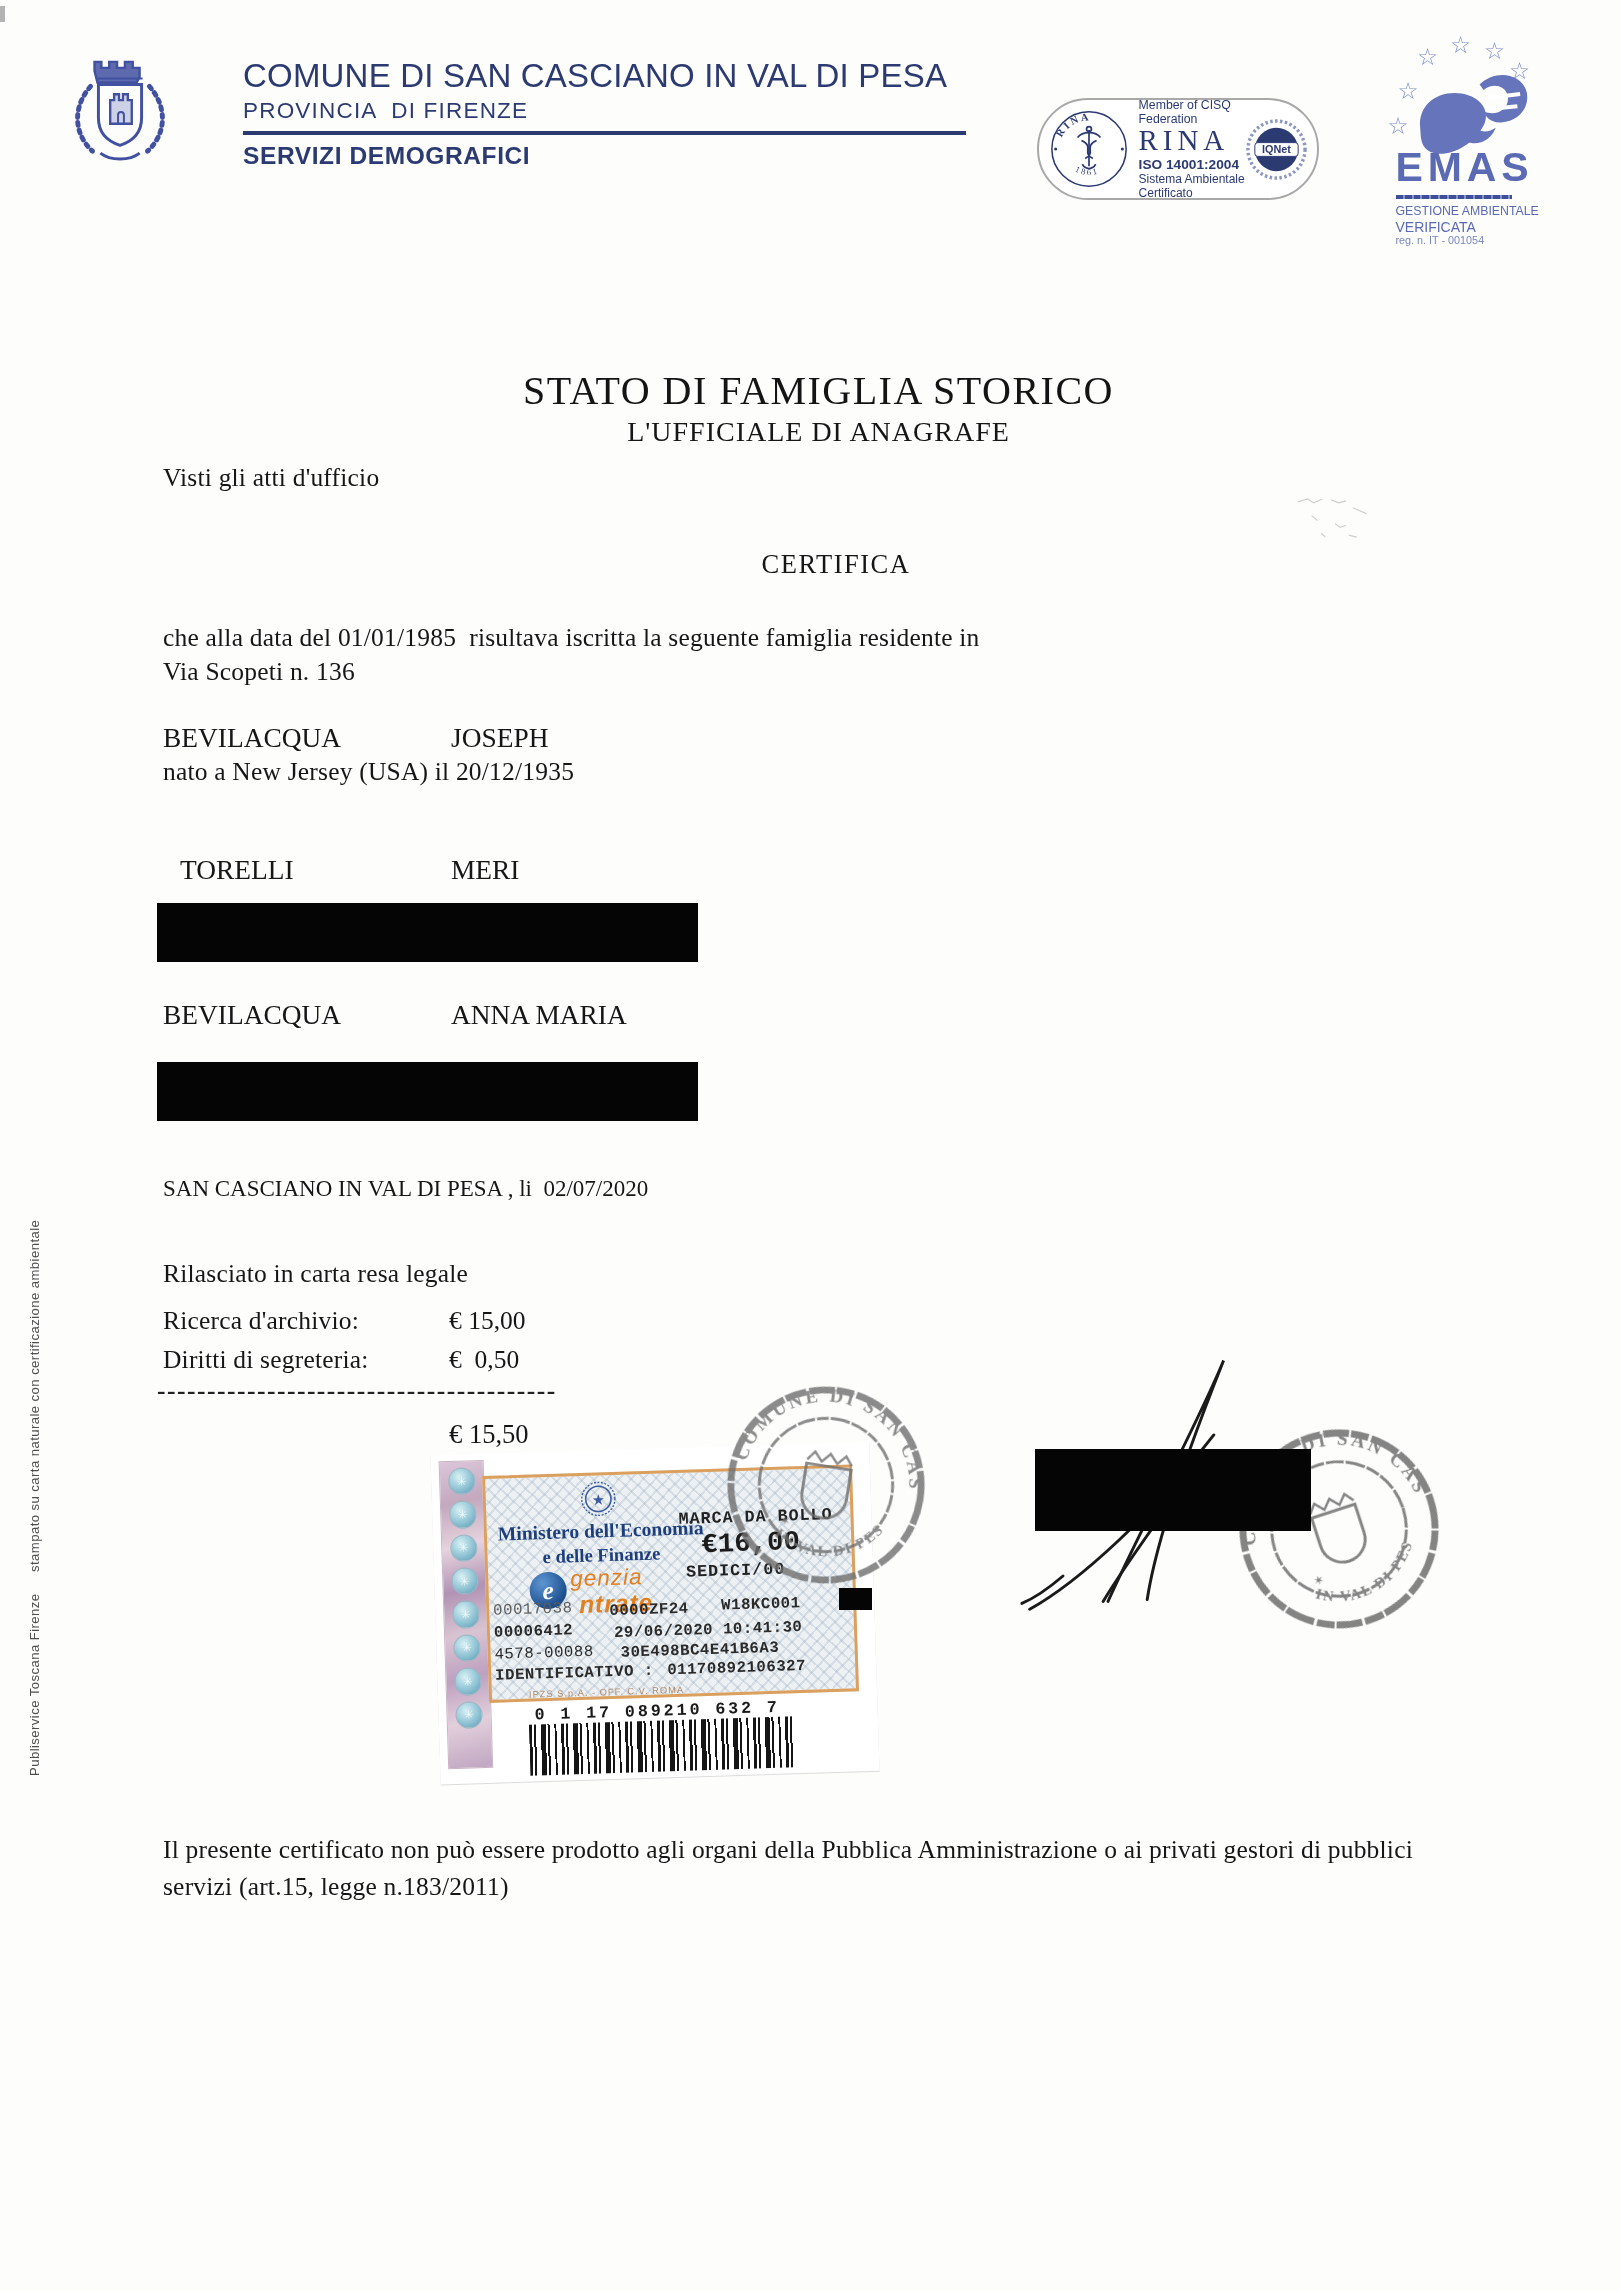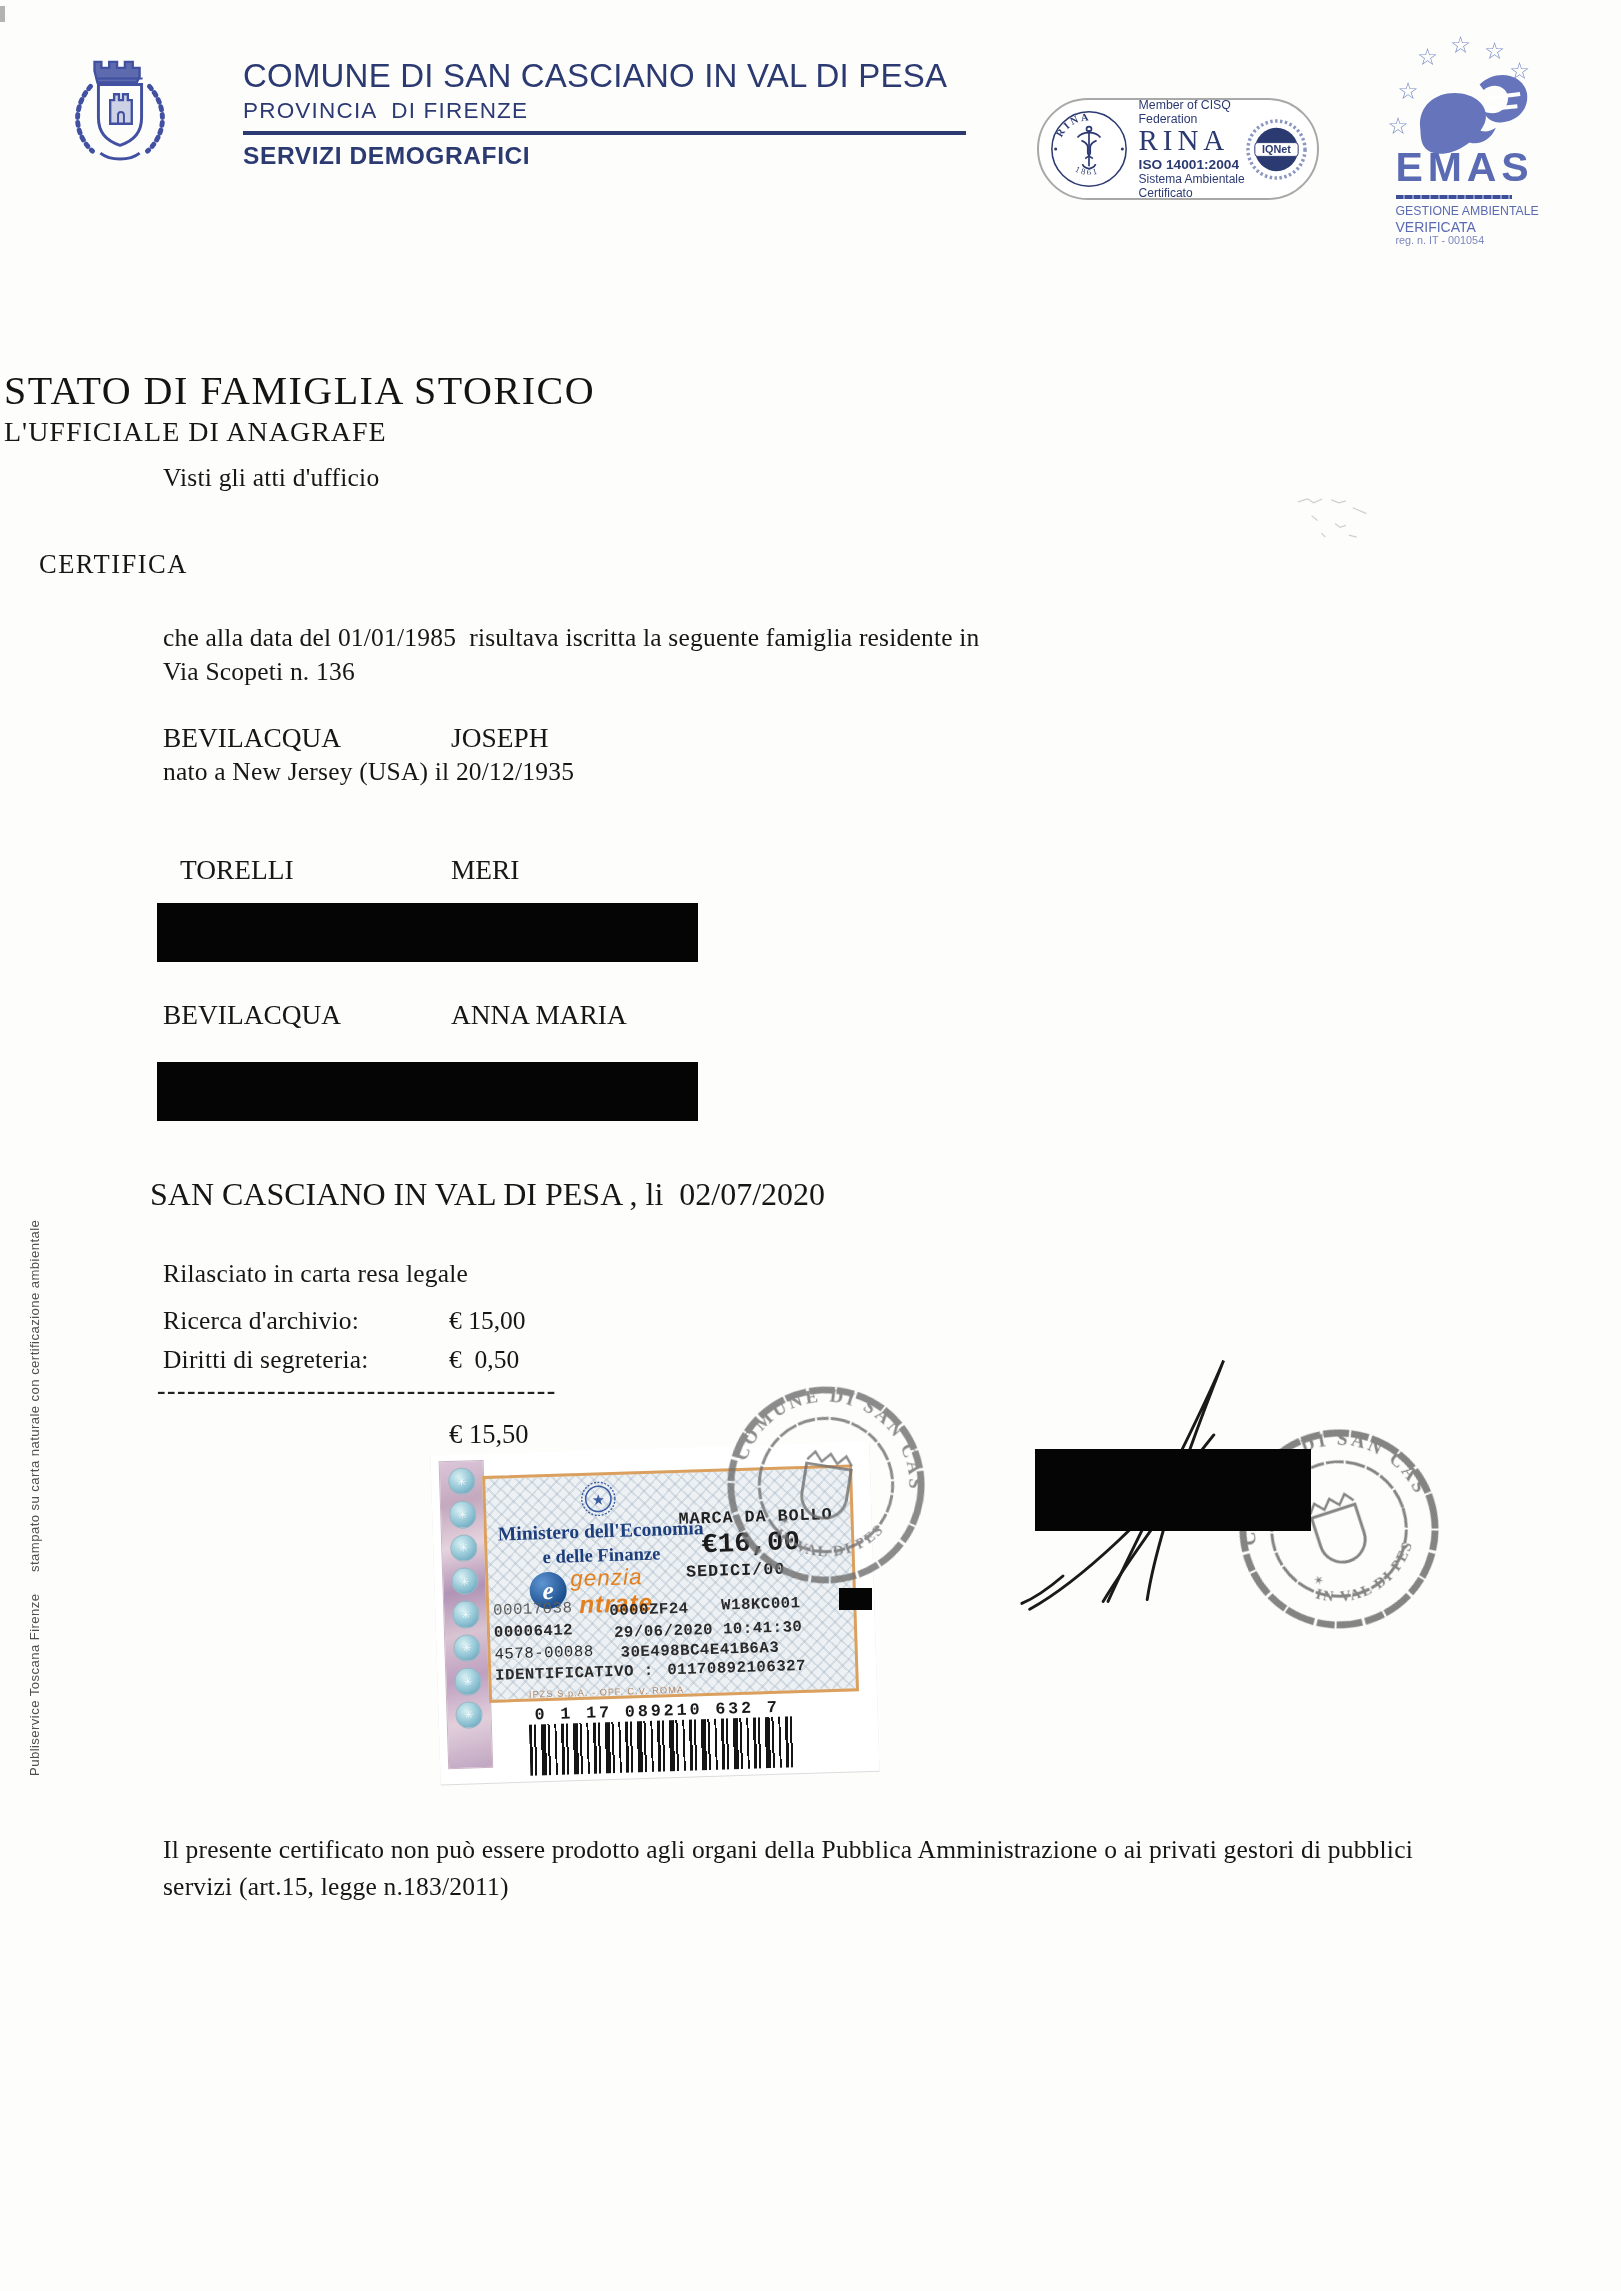--- a/index.html
+++ b/index.html
@@ -4,21 +4,21 @@
 <style>
   html,body{margin:0;padding:0;}
   body{width:1621px;height:2292px;background:#fdfdfc;position:relative;overflow:hidden;
        font-family:"Liberation Serif",serif;color:#161616;}
   .abs{position:absolute;}
   .ser{font-family:"Liberation Serif",serif;}
   .sans{font-family:"Liberation Sans",sans-serif;}
   .mono{font-family:"Liberation Mono","DejaVu Sans Mono",monospace;}
   .pre{white-space:pre;}
   .navy{color:#2c3a72;}
-  .center{left:4px;right:0;text-align:left;}
+  .center{left:16px;right:0;text-align:center;}
   .redact{background:#050505;}
   .body-line{font-size:25.5px;letter-spacing:0.2px;}
   .name-line{font-size:27.4px;}
   .fee-amount{left:449px;font-size:25.5px;white-space:pre;}
   .code-row{position:absolute;font-family:"Liberation Mono","DejaVu Sans Mono",monospace;
             font-size:15.7px;font-weight:bold;color:#2a2a2a;letter-spacing:0.5px;}
   .side-note{position:absolute;left:27.4px;transform-origin:0 0;transform:rotate(-90deg);
              font-family:"Liberation Sans",sans-serif;font-size:13.2px;color:#4f4f4f;letter-spacing:0.4px;}
   .emas-star{position:absolute;color:#7d8fc9;font-size:23.5px;font-family:"DejaVu Sans",sans-serif;}
   .holo-medallion{width:25.5px;height:25.5px;border-radius:50%;margin:5.9px auto 5.9px auto;
@@ -153,21 +153,21 @@
   <span class="abs" style="left:451px;">MERI</span>
 </div>
 <div class="abs redact" style="left:157px;top:903px;width:541px;height:59px;"></div>
 
 <div class="abs name-line" style="left:0;top:1000px;width:100%;">
   <span class="abs" style="left:163px;">BEVILACQUA</span>
   <span class="abs" style="left:451px;">ANNA MARIA</span>
 </div>
 <div class="abs redact" style="left:157px;top:1062px;width:541px;height:59px;"></div>
 
-<div class="abs pre" style="left:150px;top:1176px;font-size:32px;">SAN CASCIANO IN VAL DI PESA , li  02/07/2020</div>
+<div class="abs pre" style="left:163px;top:1176px;font-size:23px;">SAN CASCIANO IN VAL DI PESA , li  02/07/2020</div>
 
 <div class="abs body-line" style="left:163px;top:1259px;">Rilasciato in carta resa legale</div>
 
 <div class="abs body-line" style="left:163px;top:1306px;">Ricerca d'archivio:</div>
 <div class="abs fee-amount" style="top:1306px;">€ 15,00</div>
 <div class="abs body-line" style="left:163px;top:1345px;">Diritti di segreteria:</div>
 <div class="abs fee-amount" style="top:1345px;">€  0,50</div>
 <div class="abs" style="left:157px;top:1376px;width:404px;overflow:hidden;white-space:nowrap;font-size:25.5px;font-weight:bold;letter-spacing:1.5px;color:#222;">----------------------------------------</div>
 <div class="abs fee-amount" style="top:1419px;font-size:26.5px;">€ 15,50</div>
 

